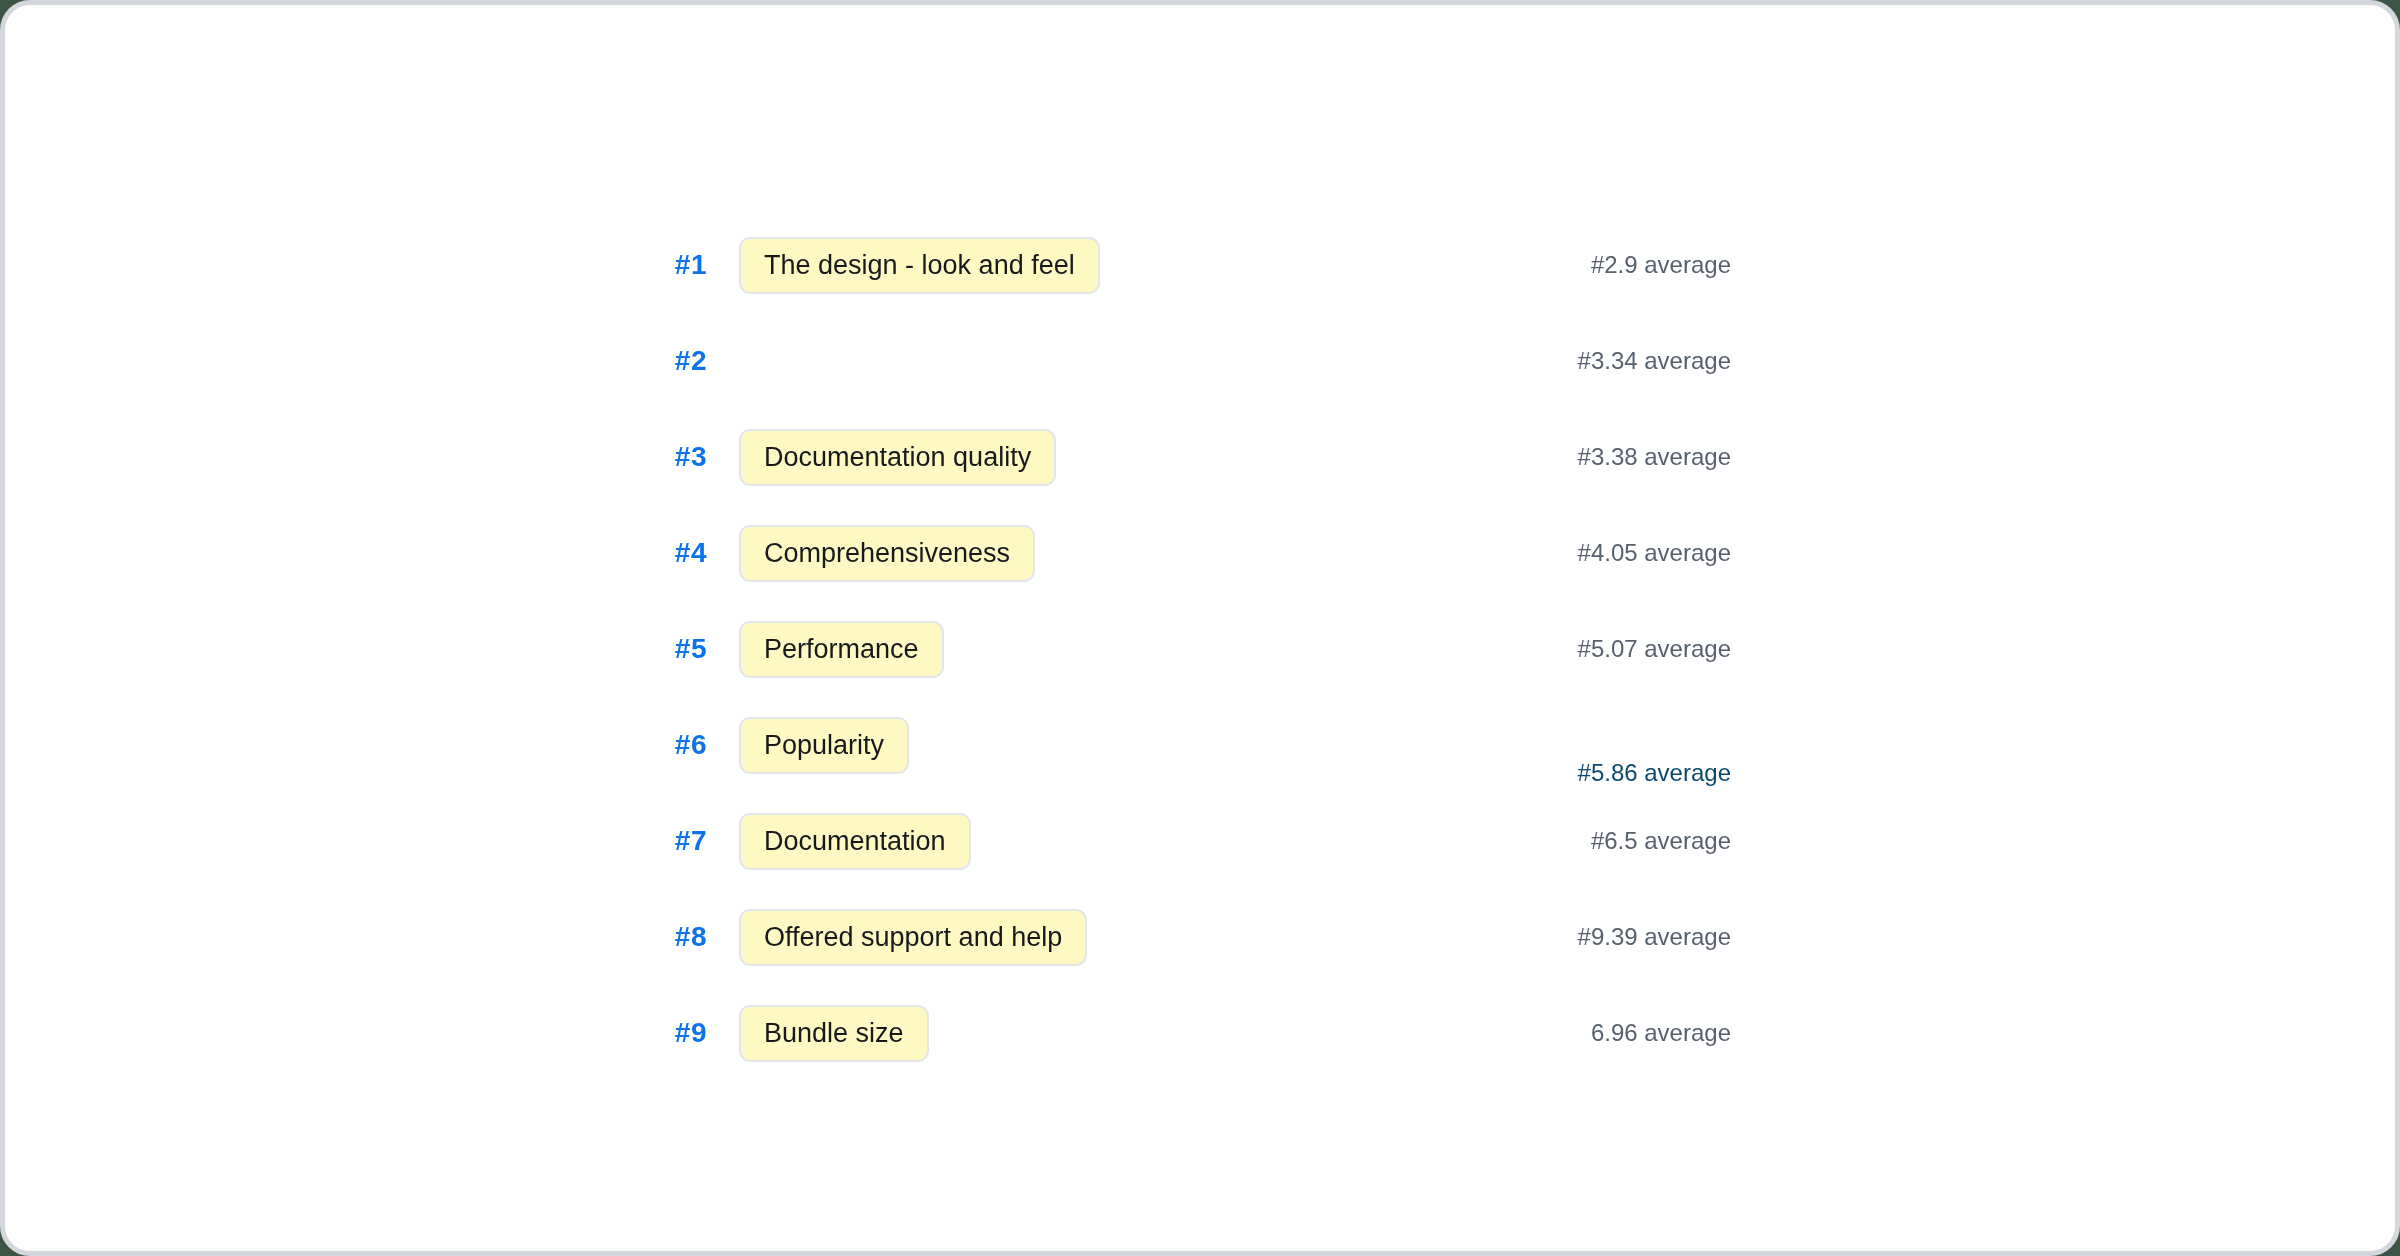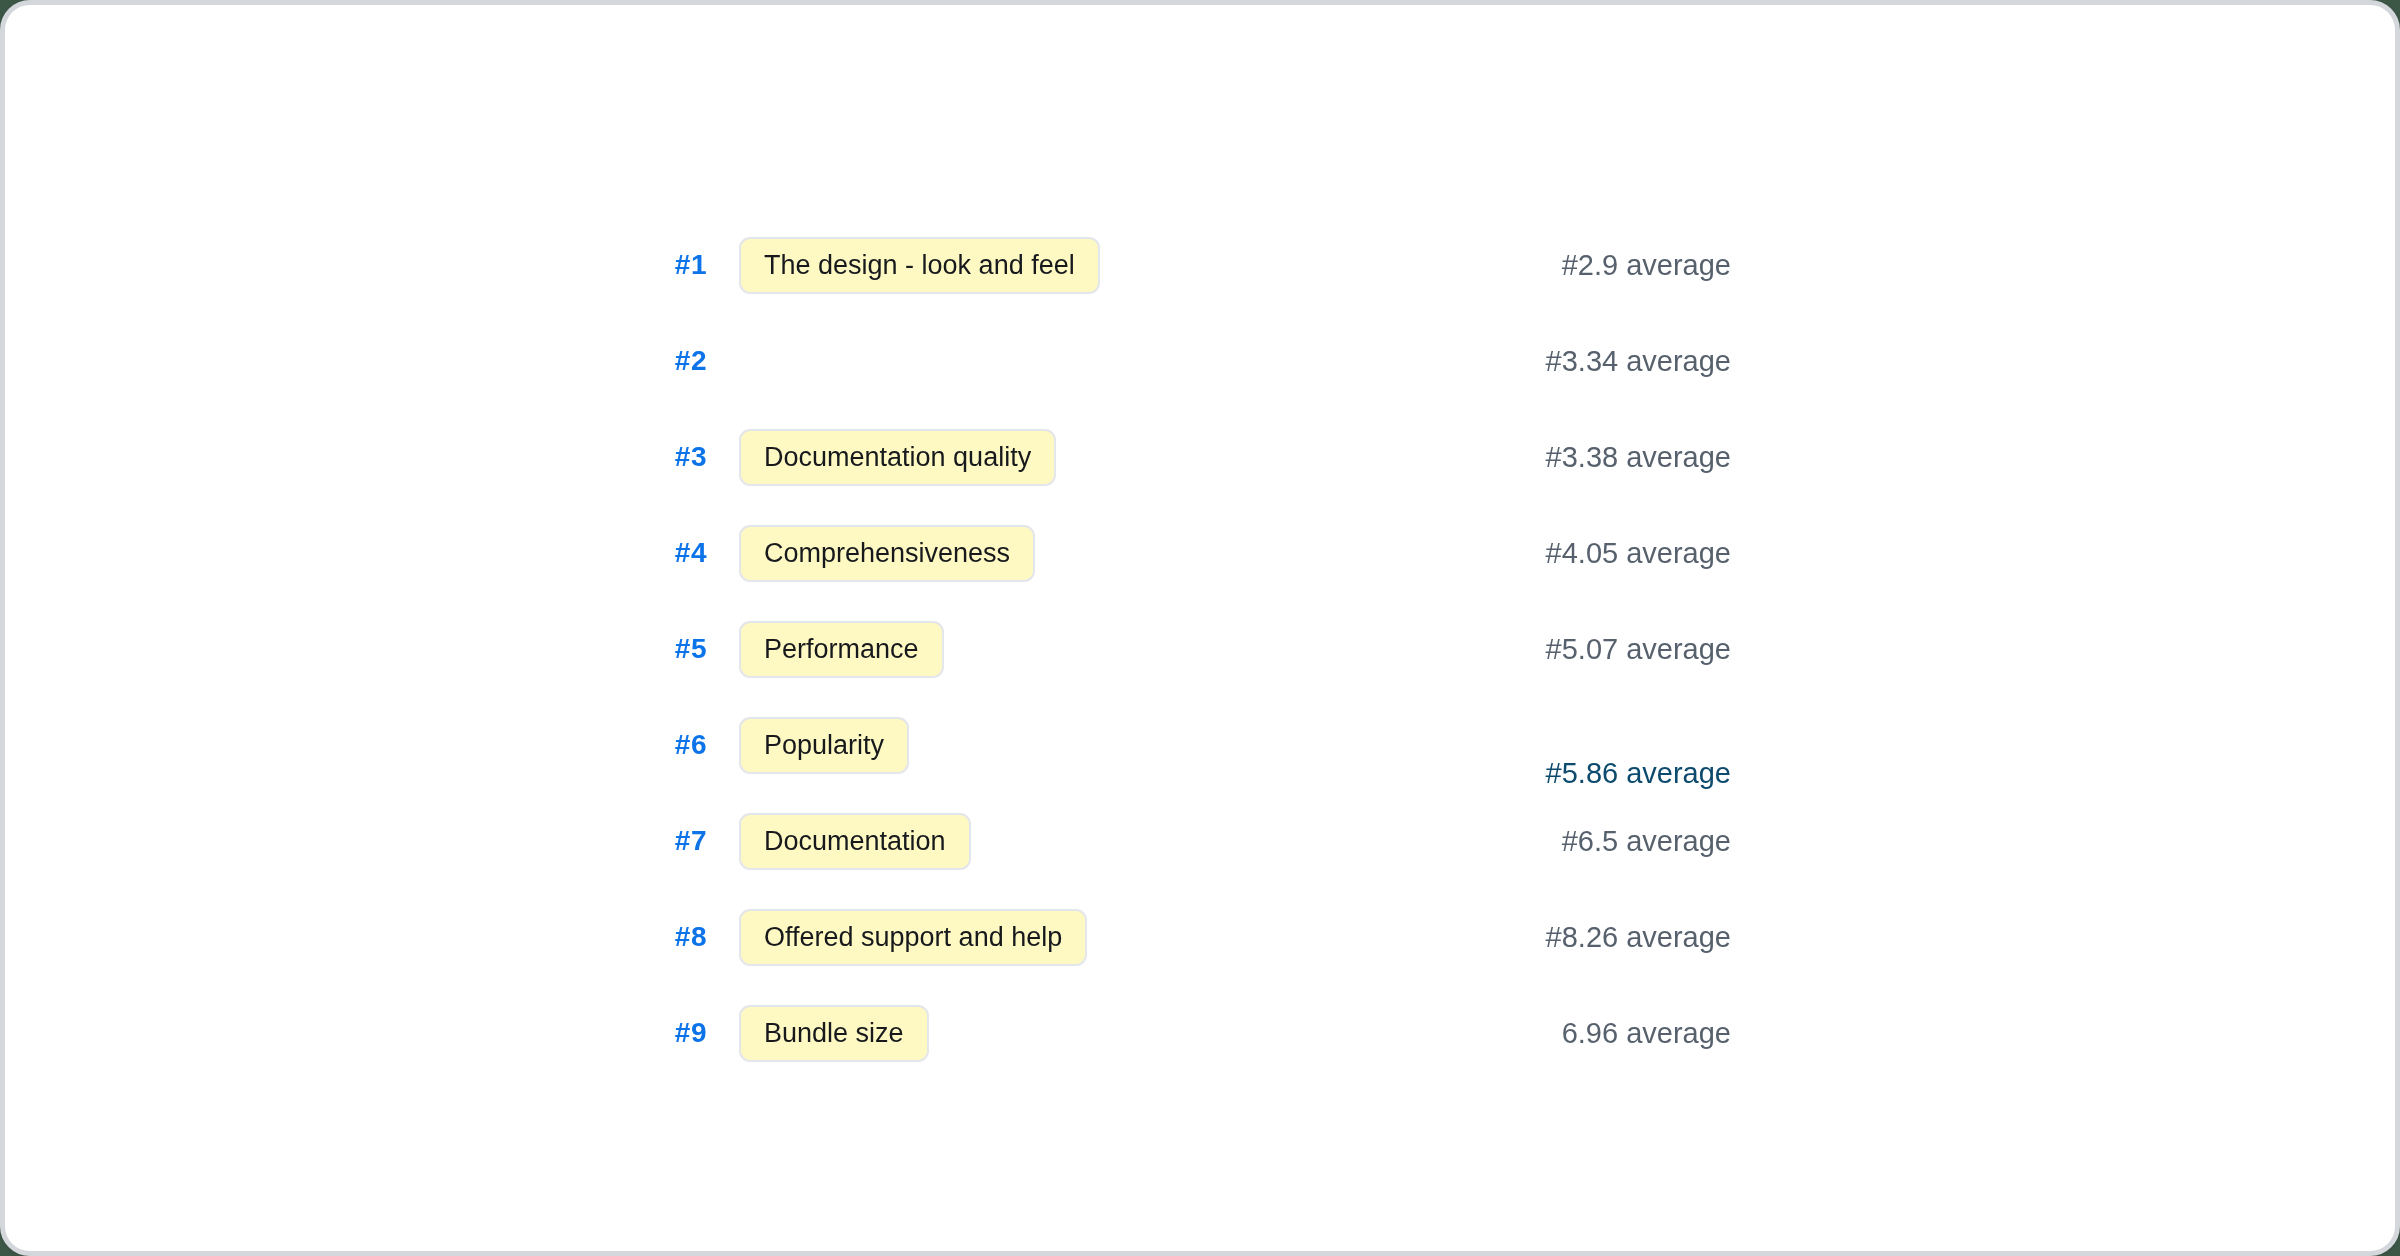--- a/index.html
+++ b/index.html
@@ -52,21 +52,21 @@
     font-weight: 500;
     color: #17191d;
     white-space: nowrap;
     cursor: pointer;
   }
   .value {
     position: absolute;
     right: 664px;
     top: 50%;
     transform: translateY(-50%);
-    font-size: 29px;
+    font-size: 24px;
     font-weight: 400;
     color: #57616d;
     white-space: nowrap;
   }
 </style>
 </head>
 <body>
 
 <div class="page">
   <div class="card">
@@ -101,21 +101,21 @@
     <div class="value" style="color: #0c4a6e; margin-top: 28px;">#5.86 average</div>
   </div>
         <div class="row">
     <div class="rank" style="color: rgb(13, 115, 232);">#7</div>
     <div class="chip">Documentation</div>
     <div class="value" style="color: rgb(87, 97, 109);">#6.5 average</div>
   </div>
         <div class="row">
     <div class="rank" style="color: rgb(13, 115, 232);">#8</div>
     <div class="chip">Offered support and help</div>
-    <div class="value" style="color: rgb(87, 97, 109);">#8.26 average</div>
+    <div class="value" style="color: rgb(87, 97, 109);">#9.39 average</div>
   </div>
         <div class="row">
     <div class="rank" style="color: rgb(13, 115, 232);">#9</div>
     <div class="chip">Bundle size</div>
     <div class="value" style="color: rgb(87, 97, 109);">6.96 average</div>
   </div>
       </div>
   </div>
 </div>
 

